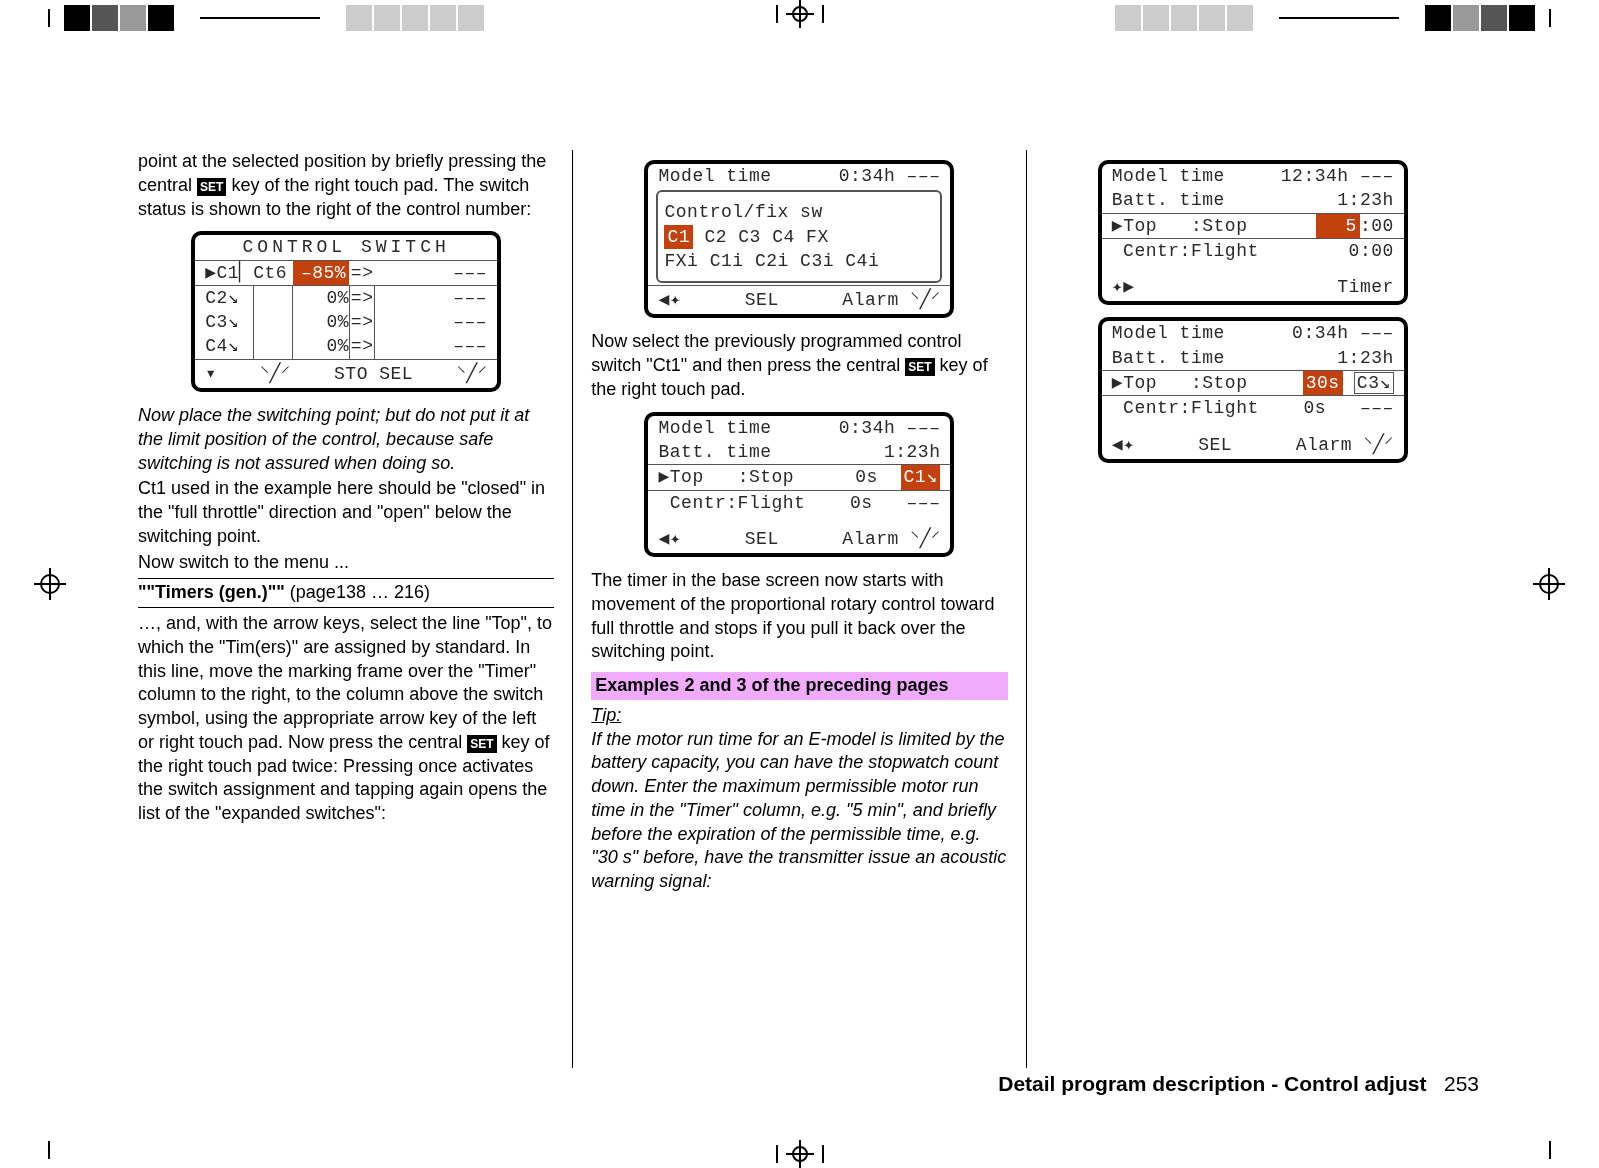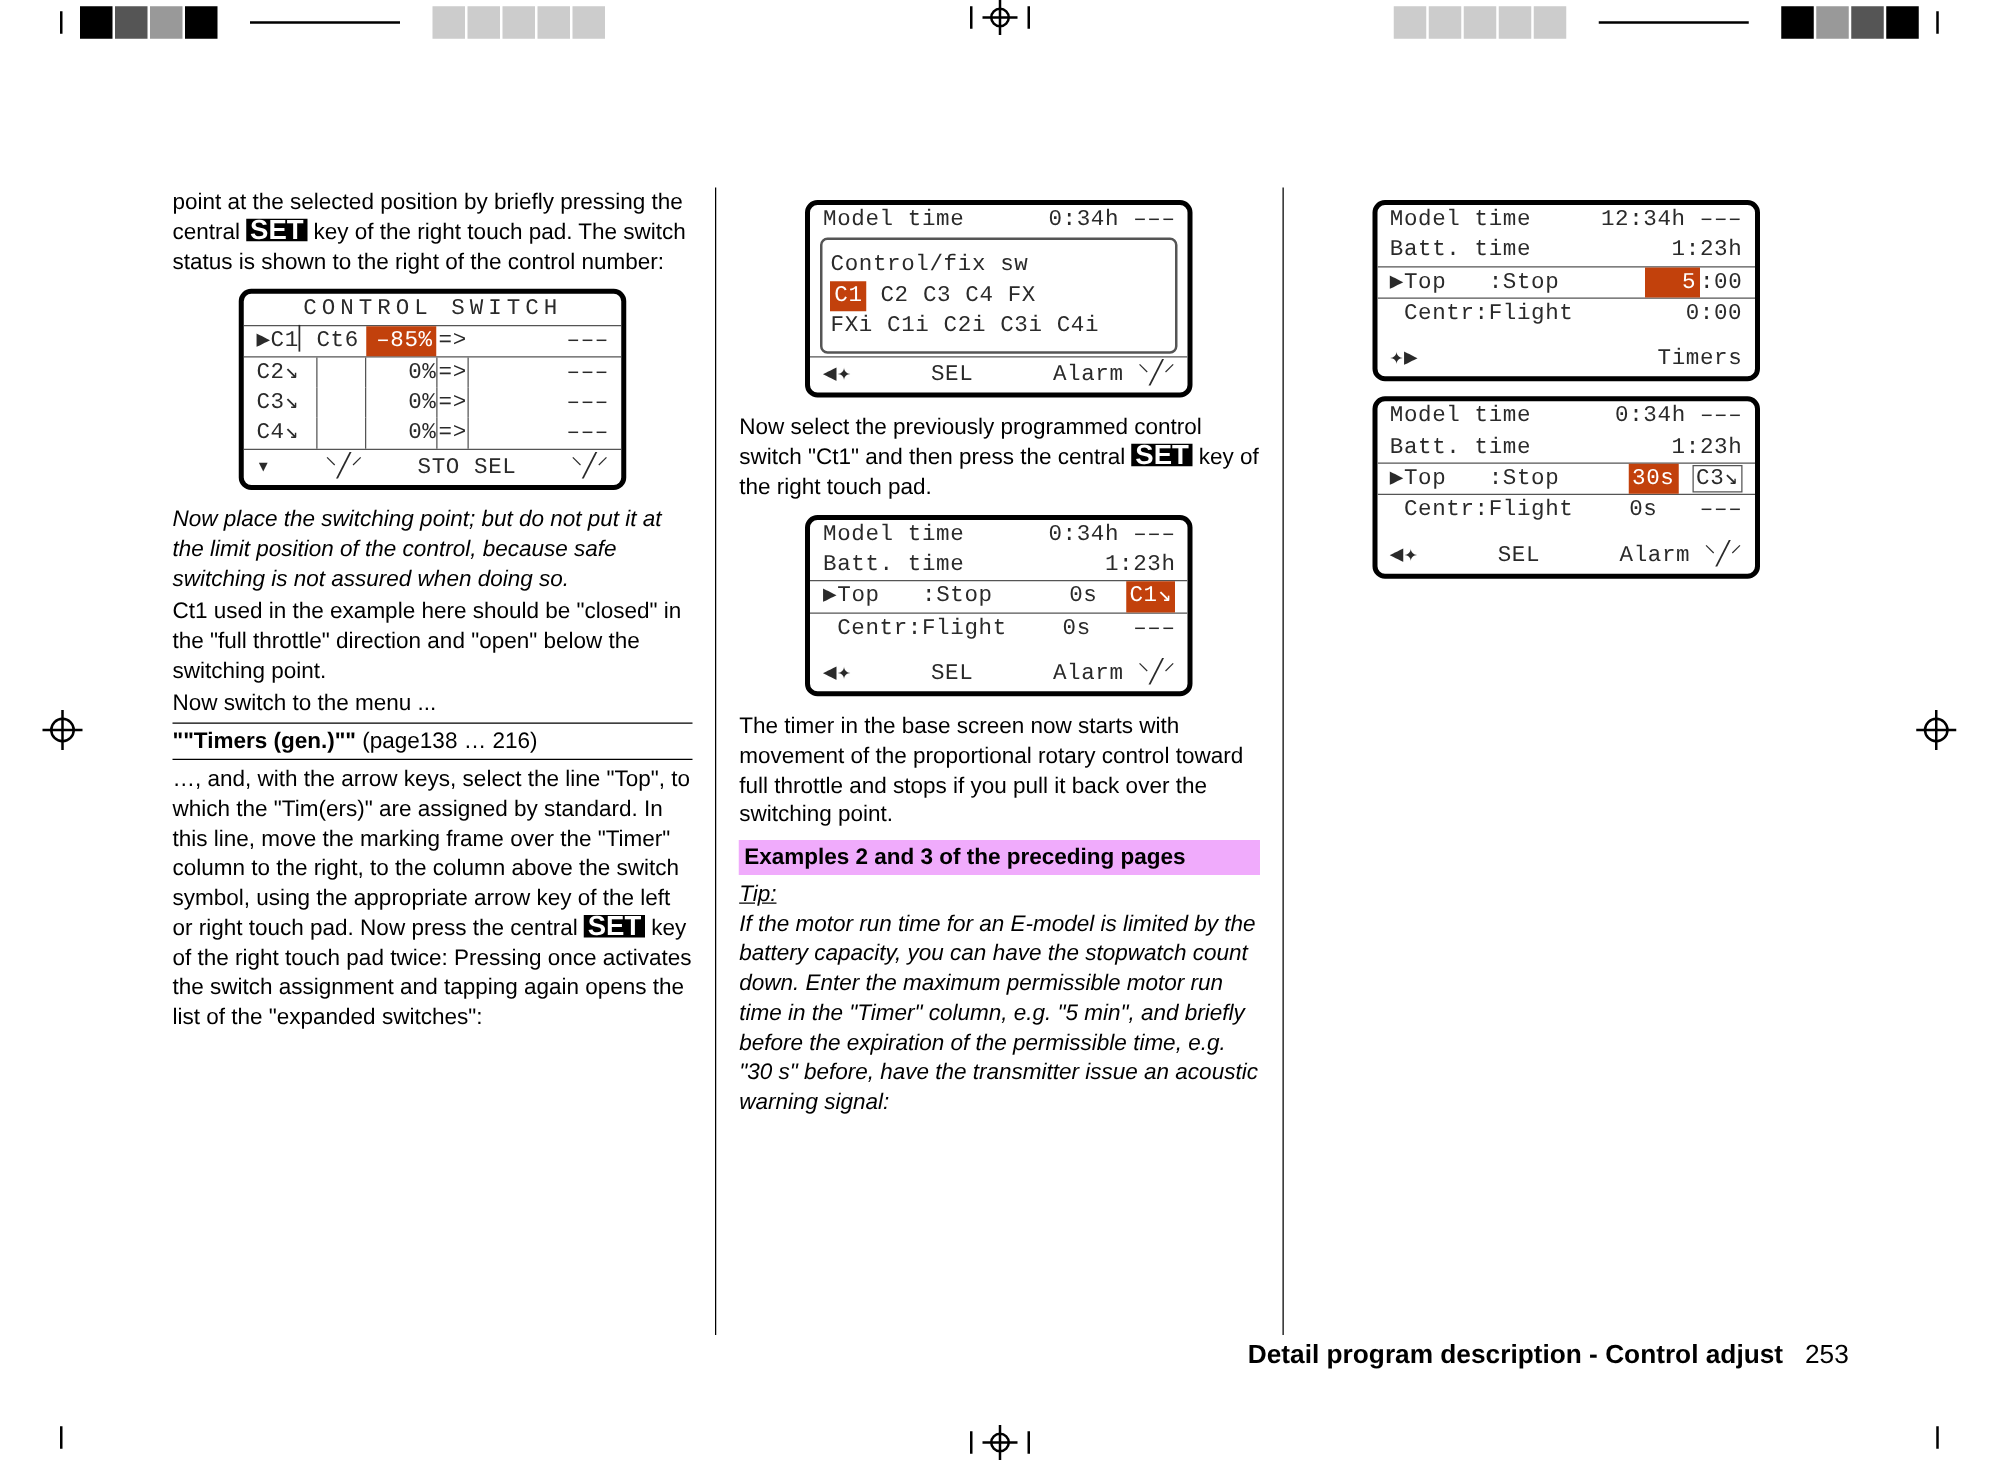--- a/index.html
+++ b/index.html
@@ -87,21 +87,21 @@
   .italic { font-style: italic; }
   .bold { font-weight: bold; }
   .toprule { border-top: 1px solid #000; padding-top: 2px; margin-top: 4px; }
 
   .setkey {
     display: inline-block;
     background: #000;
     color: #fff;
     font-weight: bold;
     padding: 0 3px;
-    font-size: 22px;
+    font-size: 12px;
     line-height: 18px;
   }
 
   
   .lcd {
     border: 4px solid #000;
     border-radius: 10px;
     margin: 10px auto 12px;
     width: 310px;
     font-family: Liberation Mono, monospace;
@@ -288,21 +288,21 @@
     <div class="lcd">
       <div class="row"><span class="lab">Model time</span><span class="val">12:34h –––</span></div>
       <div class="row"><span class="lab">Batt. time</span><span class="val">1:23h</span></div>
       <div style="border-top:1px solid #555;"></div>
       <div class="row"><span class="lab">▶Top   :Stop</span><span class="val"><span class="invtab" style="padding-left:30px;">5</span><span>:00</span></span></div>
       <div style="border-top:1px solid #555;"></div>
       <div class="row"><span class="lab"> Centr:Flight</span><span class="val">0:00</span></div>
       <div class="ftr" style="border:none;margin-top:10px;">
         <span>✦▶</span>
         <span></span>
-        <span>Timers</span>
+        <span>Timer</span>
       </div>
     </div>
 
     <div class="lcd">
       <div class="row"><span class="lab">Model time</span><span class="val">0:34h –––</span></div>
       <div class="row"><span class="lab">Batt. time</span><span class="val">1:23h</span></div>
       <div style="border-top:1px solid #555;"></div>
       <div class="row"><span class="lab">▶Top   :Stop</span><span class="val"><span class="invtab">30s</span> <span style="border:1px solid #555;padding:0 2px;">C3↘</span></span></div>
       <div style="border-top:1px solid #555;"></div>
       <div class="row"><span class="lab"> Centr:Flight</span><span class="val">0s   –––</span></div>

